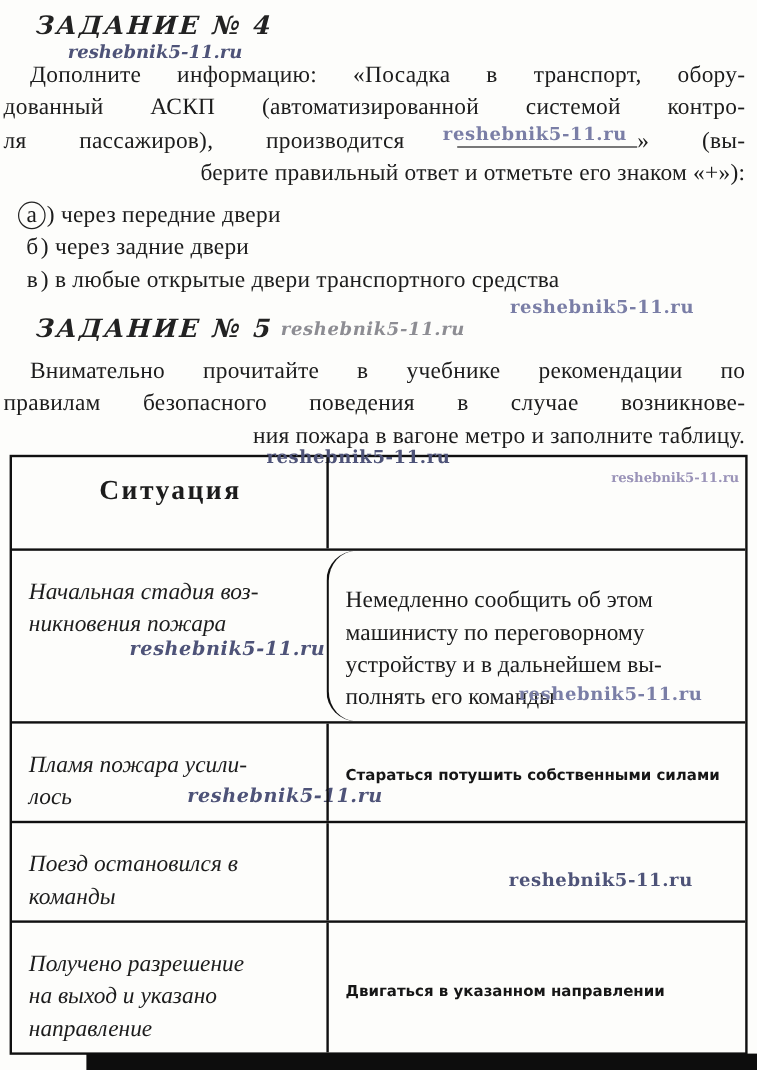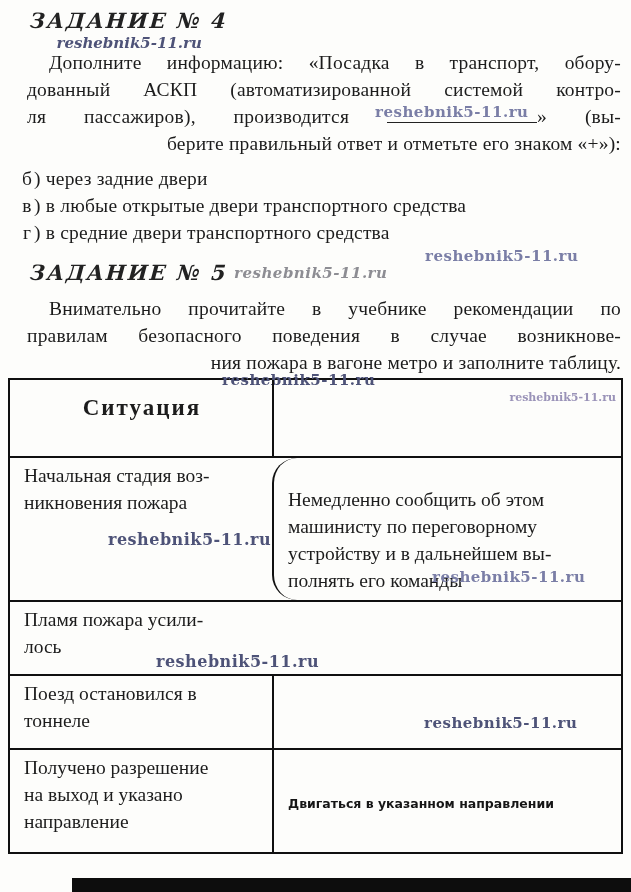--- a/index.html
+++ b/index.html
@@ -44,21 +44,21 @@
   .wm-under-title { left:28px; top:26px; transform:skewX(4deg); letter-spacing:0; }
   .wm-inline-title { display:inline-block; transform:skewX(4deg); margin-left:6px; font-size:15px; vertical-align:2px; }
   .wm-after-options { left:425px; top:247px; }
   .wm-above-table { left:-14px; top:-9px; }
   .wm-header-cell { right:5px; top:5px; font-size:11px; letter-spacing:0; }
   .wm-r1c1 { left:98px; top:68px; font-size:16px; }
   .wm-r1c2 { left:158px; top:106px; }
   .wm-r2c1 { left:146px; top:46px; font-size:16px; }
   .wm-r3c2 { left:150px; top:38px; }
   
-  .para { margin:14px 10px 0 27px; font-size:19.5px; line-height:27px; letter-spacing:.2px; }
+  .para { margin:14px 10px 0 3px; font-size:19.5px; line-height:27px; letter-spacing:.2px; }
   .para5 { margin-top:8px; }
   .jline { text-align:justify; text-align-last:justify; }
   .lline { text-align:right; }
   .indent { padding-left:22px; }
   .blank {
     display:inline-block;
     width:150px; height:20px;
     border-bottom:1.6px solid #222;
     position:relative;
     vertical-align:baseline;
@@ -88,21 +88,21 @@
   .cell-r { border-left:2.5px solid #101010; }
   .pre { white-space:pre-line; }
   .th { text-align:center; font-weight:bold; }
   .th-sit { padding-top:15px; letter-spacing:2px; font-size:23px; }
   .th-rule { padding-top:13px; letter-spacing:1.2px; font-size:19px; line-height:25px; }
   .hdr  { min-height:76px; }
   .r1 { min-height:132px; }
   .r2 { min-height:74px; }
   .r3 { min-height:74px; }
   .r4 { min-height:104px; }
-  .situation { line-height:27px; padding-top:4px; }
+  .situation { line-height:27px; padding-top:21px;font-style:italic; }
   .rule-print { line-height:27px; padding-top:28px;border-radius:25px; }
   .rule-hand {
     font-family:"DejaVu Sans",sans-serif;
     font-size:12.5px;
     font-weight:bold;
     display:flex; align-items:center;
     color:#161616;
   }
   
   .scan-bar {
@@ -126,30 +126,30 @@
     <div class="jline">дованный АСКП (автоматизированной системой контро-</div>
     <div class="jline">
       <span>ля пассажиров), производится</span>
       <span class="blank"><span class="wm wm-mid">reshebnik5-11.ru</span></span><span>» (вы-</span>
     </div>
     <div class="lline">берите правильный ответ и отметьте его знаком «+»):</div>
   </div>
 
   <div class="options">
     <div class="opt">
+      <span class="opt-letter circled">а</span><span>)</span>
+      <span>через передние двери</span>
+    </div>
+    <div class="opt">
       <span class="opt-letter">б</span><span>)</span>
       <span>через задние двери</span>
     </div>
     <div class="opt">
       <span class="opt-letter">в</span><span>)</span>
       <span>в любые открытые двери транспортного средства</span>
-    </div>
-    <div class="opt">
-      <span class="opt-letter">г</span><span>)</span>
-      <span>в средние двери транспортного средства</span>
     </div>
   </div>
 
   <span class="wm wm-abs wm-mid wm-after-options">reshebnik5-11.ru</span>
 
   <div class="task-title title5">
     <span>ЗАДАНИЕ № 5</span><span class="wm wm-gray wm-inline-title">reshebnik5-11.ru</span>
   </div>
 
   <div class="para para5">
@@ -182,26 +182,29 @@
         <span class="wm wm-abs wm-mid wm-r1c2">reshebnik5-11.ru</span>
       </div>
     </div>
 
     <div class="trow r2">
       <div class="cell situation">
         <span class="pre">Пламя пожара усили-
 лось</span>
         <span class="wm wm-abs wm-dark wm-r2c1">reshebnik5-11.ru</span>
       </div>
+      <div class="cell cell-r rule-hand">
+        <span>Стараться потушить собственными силами</span>
+      </div>
     </div>
 
     <div class="trow r3">
       <div class="cell situation">
         <span class="pre">Поезд остановился в
-тоннеле</span>
+команды</span>
       </div>
       <div class="cell cell-r rule-hand">
         <span class="wm wm-abs wm-dark wm-r3c2">reshebnik5-11.ru</span>
       </div>
     </div>
 
     <div class="trow r4">
       <div class="cell situation">
         <span class="pre">Получено разрешение
 на выход и указано

